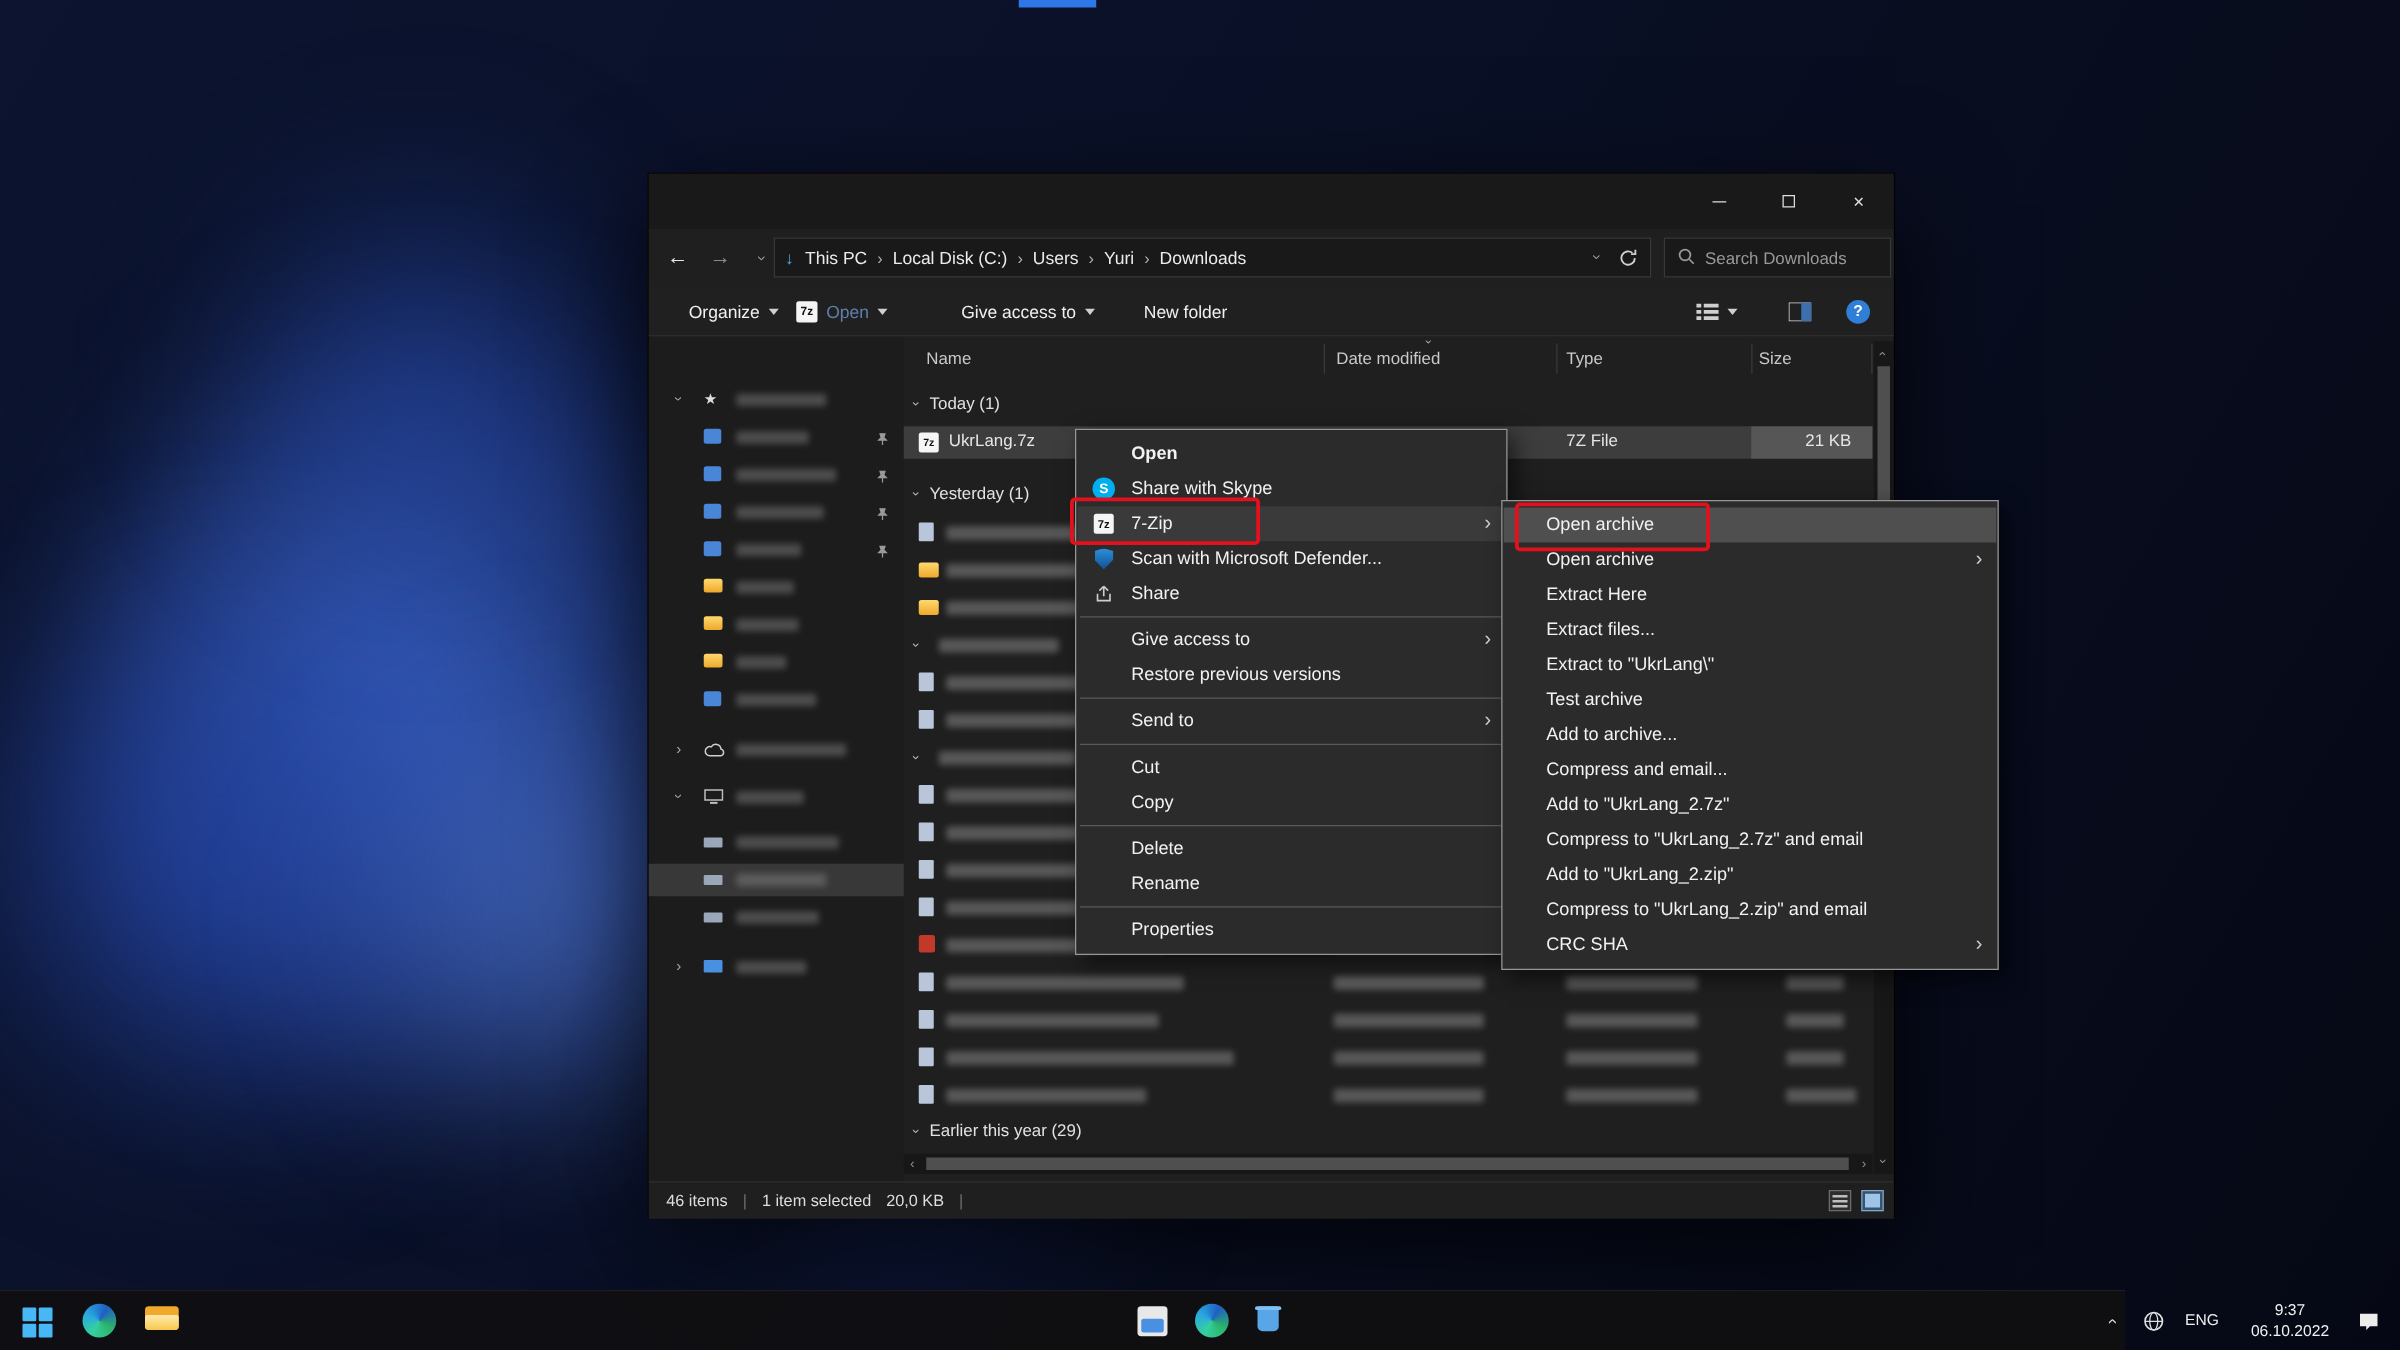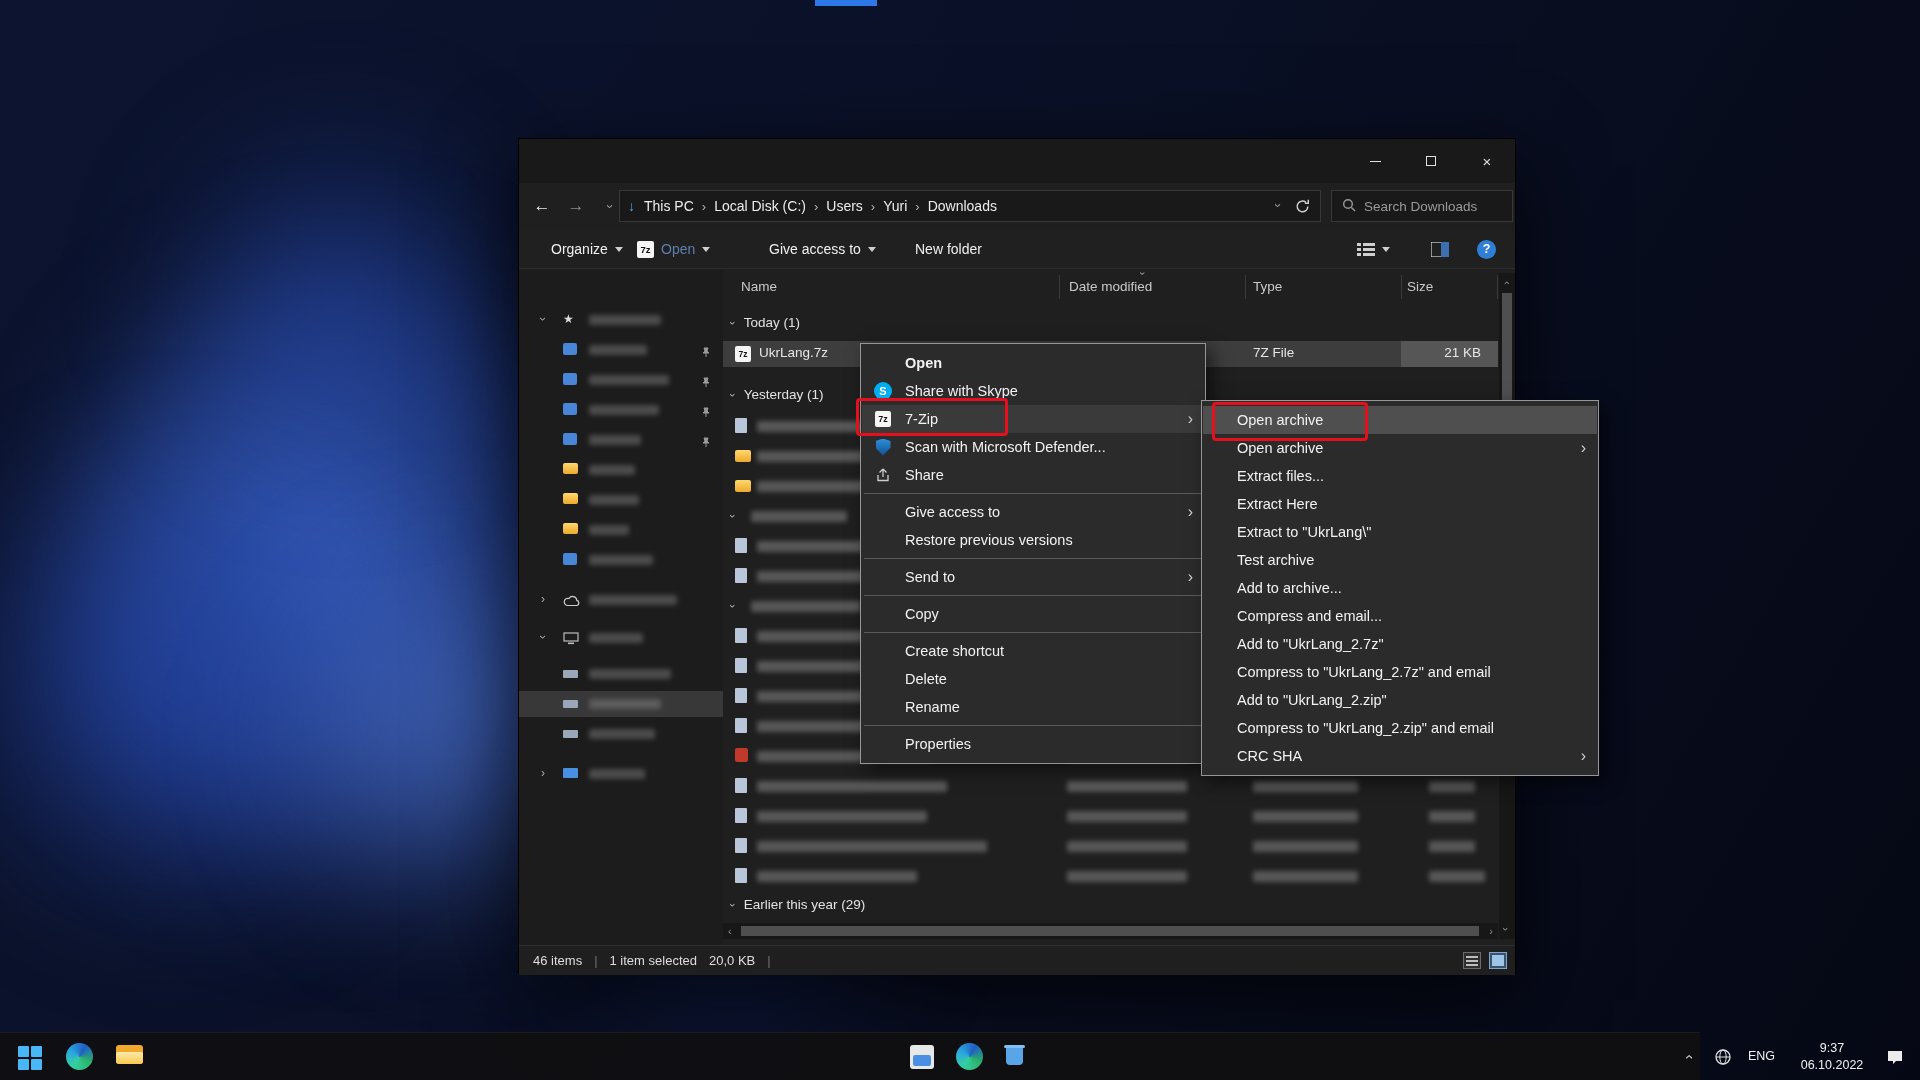--- a/index.html
+++ b/index.html
@@ -485,26 +485,26 @@
   <div class="mi">
       <span>Restore previous versions</span>
     </div>
   <div class="msep"></div>
   <div class="mi">
       <span>Send to</span>
       <span class="arrow">›</span>
     </div>
   <div class="msep"></div>
   <div class="mi">
+      <span>Cut</span>
+    </div>
+  <div class="mi">
       <span>Copy</span>
     </div>
   <div class="msep"></div>
-  <div class="mi">
-      <span>Create shortcut</span>
-    </div>
   <div class="mi">
       <span>Delete</span>
     </div>
   <div class="mi">
       <span>Rename</span>
     </div>
   <div class="msep"></div>
   <div class="mi">
       <span>Properties</span>
     </div>
@@ -512,24 +512,24 @@
 
 <div id="submenu" class="menu">
   <div class="mi sub hl">
       <span>Open archive</span>
     </div>
   <div class="mi sub">
       <span>Open archive</span>
       <span class="arrow">›</span>
     </div>
   <div class="mi sub">
+      <span>Extract Here</span>
+    </div>
+  <div class="mi sub">
       <span>Extract files...</span>
-    </div>
-  <div class="mi sub">
-      <span>Extract Here</span>
     </div>
   <div class="mi sub">
       <span>Extract to "UkrLang\"</span>
     </div>
   <div class="mi sub">
       <span>Test archive</span>
     </div>
   <div class="mi sub">
       <span>Add to archive...</span>
     </div>

